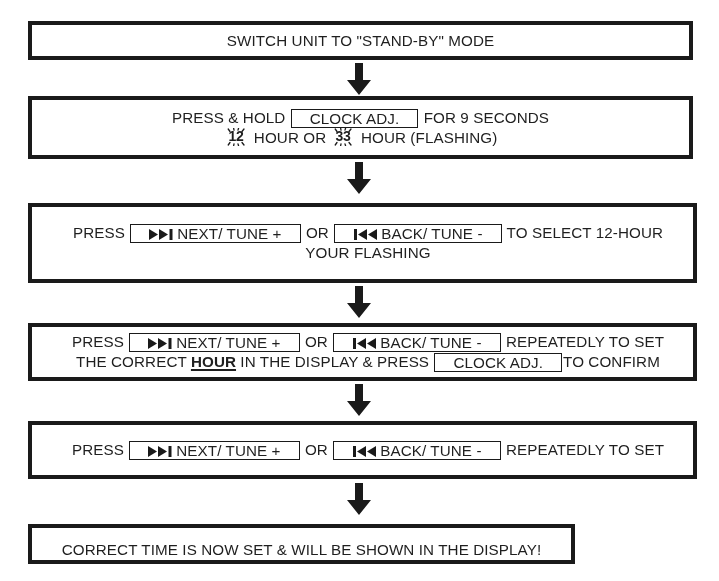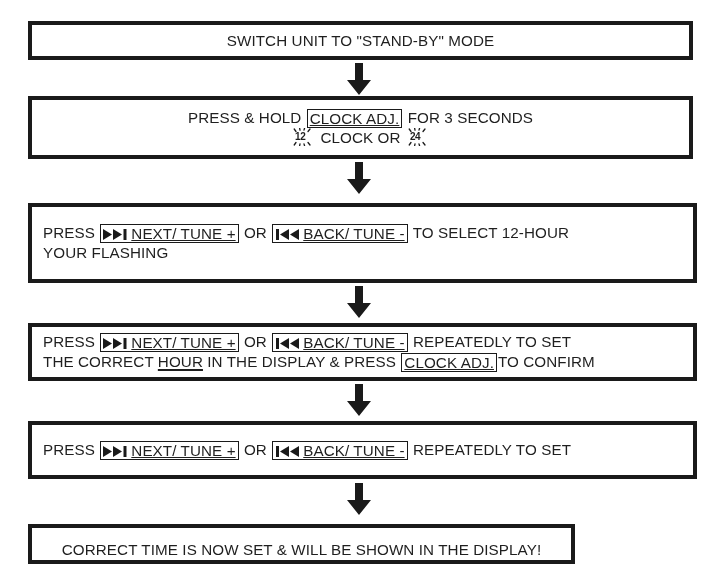--- a/index.html
+++ b/index.html
@@ -35,62 +35,63 @@
 
   .step-line {
     font-size: 15.2px;
     line-height: 20px;
     letter-spacing: 0.1px;
     white-space: nowrap;
     color: #1f1f1f;
   }
 
   .align-center .step-line { text-align: center; }
-  .align-left  .step-line { text-align: left; padding-left: 11px; }
+  .align-left  .step-line { text-align: center; padding-left: 11px; }
 
   
   .keycap {
     display: inline-block;
     border: 1.5px solid #1a1a1a;
     padding: 0px 3px 0px 3px;
     margin: 0 1px;
     line-height: 17px;
     vertical-align: -1px;
     white-space: nowrap;
   }
-  .keycap.tight { padding: 0px 2px; text-decoration: underline; }
+  .keycap.tight { padding: 0px 18px; }
 
   
   .glyph {
     display: inline-block;
     vertical-align: -1px;
     margin-right: 2px;
   }
   .glyph svg { display: block; }
 
   .underline-word {
     text-decoration: underline;
     text-underline-offset: 2px;
     text-decoration-thickness: 2px;
+    font-weight: bold;
   }
 
   
   .flash-num {
     position: relative;
     display: inline-block;
     width: 22px;
     height: 18px;
     vertical-align: -3px;
     margin: 0 2px;
   }
   .flash-num .fn-digits {
     position: absolute;
     left: 3px;
     top: 2px;
-    font-size: 10px;
+    font-size: 14px;
     line-height: 13px;
     font-weight: 600;
     letter-spacing: -0.4px;
   }
   .flash-num svg {
     position: absolute;
     left: 0;
     top: 0;
   }
 
@@ -110,44 +111,44 @@
     <div class="step-line"><span>SWITCH UNIT TO "STAND-BY" MODE</span></div>
   </div>
 
   <div class="arrow" style="left:346px; top:63px;">
     <svg width="26" height="33" viewBox="0 0 26 33" aria-hidden="true">
       <path d="M9 0 H17 V17 H25 L13 32 L1 17 H9 Z" fill="#1a1a1a"></path>
     </svg>
   </div>
 
   <div class="step-box align-center" style="left:28px; top:96px; width:665px; height:63px;">
-    <div class="step-line"><span>PRESS &amp; HOLD </span><span class="keycap tight"><span>CLOCK ADJ.</span></span><span> FOR 3 SECONDS</span></div>
+    <div class="step-line"><span>PRESS &amp; HOLD </span><span class="keycap tight"><span>CLOCK ADJ.</span></span><span> FOR 9 SECONDS</span></div>
     <div class="step-line"><span class="flash-num"><svg width="22" height="18" viewBox="0 0 22 18">
             <g stroke="#1a1a1a" stroke-width="1.3" stroke-linecap="round">
               <line x1="4" y1="3.5" x2="2.2" y2="1"></line>
               <line x1="8" y1="2.2" x2="7.6" y2="0"></line>
               <line x1="12" y1="2.2" x2="12.6" y2="0"></line>
               <line x1="16" y1="3.5" x2="18" y2="1"></line>
               <line x1="4" y1="14.5" x2="2.2" y2="17"></line>
               <line x1="8" y1="15.8" x2="7.6" y2="18"></line>
               <line x1="12" y1="15.8" x2="12.6" y2="18"></line>
               <line x1="16" y1="14.5" x2="18" y2="17"></line>
             </g>
-          </svg><span class="fn-digits">12</span></span><span> CLOCK OR </span><span class="flash-num"><svg width="22" height="18" viewBox="0 0 22 18">
+          </svg><span class="fn-digits">12</span></span><span> HOUR OR </span><span class="flash-num"><svg width="22" height="18" viewBox="0 0 22 18">
             <g stroke="#1a1a1a" stroke-width="1.3" stroke-linecap="round">
               <line x1="4" y1="3.5" x2="2.2" y2="1"></line>
               <line x1="8" y1="2.2" x2="7.6" y2="0"></line>
               <line x1="12" y1="2.2" x2="12.6" y2="0"></line>
               <line x1="16" y1="3.5" x2="18" y2="1"></line>
               <line x1="4" y1="14.5" x2="2.2" y2="17"></line>
               <line x1="8" y1="15.8" x2="7.6" y2="18"></line>
               <line x1="12" y1="15.8" x2="12.6" y2="18"></line>
               <line x1="16" y1="14.5" x2="18" y2="17"></line>
             </g>
-          </svg><span class="fn-digits">24</span></span></div>
+          </svg><span class="fn-digits">33</span></span><span> HOUR (FLASHING)</span></div>
   </div>
 
   <div class="arrow" style="left:346px; top:162px;">
     <svg width="26" height="33" viewBox="0 0 26 33" aria-hidden="true">
       <path d="M9 0 H17 V17 H25 L13 32 L1 17 H9 Z" fill="#1a1a1a"></path>
     </svg>
   </div>
 
   <div class="step-box align-left" style="left:28px; top:203px; width:669px; height:80px;">
     <div class="step-line"><span>PRESS </span><span class="keycap tight"><span class="glyph"><svg width="26" height="11" viewBox="0 0 26 11">

